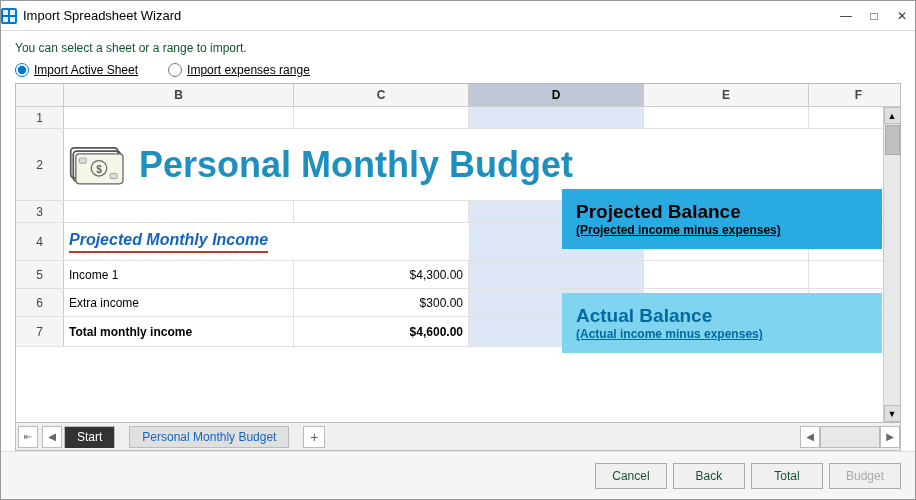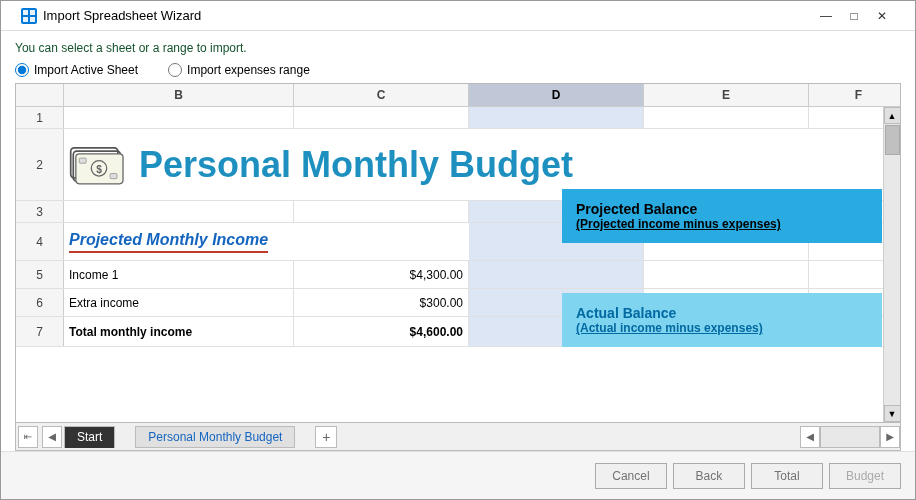--- a/index.html
+++ b/index.html
@@ -17,21 +17,21 @@
       background: #fff;
       border: 1px solid #999;
       display: flex;
       flex-direction: column;
     }
     .title-bar {
       background: #fff;
       height: 30px;
       display: flex;
       align-items: center;
-      padding: 0 20px;
+      padding: 0 0;
       border-bottom: 1px solid #ddd;
       flex-shrink: 0;
     }
     .title-bar-icon {
       width: 16px;
       height: 16px;
       margin-right: 6px;
       flex-shrink: 0;
     }
     .title-bar-text {
@@ -66,20 +66,21 @@
     .instruction-text {
       font-size: 12px;
       color: #14532d;
       margin-bottom: 8px;
     }
     .radio-group {
       display: flex;
       align-items: center;
       gap: 30px;
       margin-bottom: 6px;
+      text-decoration: underline;
     }
     .radio-option {
       display: flex;
       align-items: center;
       gap: 5px;
       font-size: 12px;
       cursor: pointer;
     }
     .radio-option input[type="radio"] {
       accent-color: #0078d7;
@@ -211,21 +212,21 @@
     .info-box-actual {
       position: absolute;
       right: 18px;
       top: 186px;
       width: 320px;
       background: #7fd4f0;
       padding: 12px 14px;
       color: #0369a1;
     }
     .info-box-title {
-      font-size: 14px;
+      font-size: 19px;
       font-weight: bold;
     }
     .info-box-subtitle {
       font-size: 12px;
       font-weight: bold;
       text-decoration: underline;
     }
 
     
     .scrollbar-v {
@@ -287,21 +288,21 @@
       margin: 0 2px;
     }
     .sheet-tab {
       height: 22px;
       padding: 0 12px;
       display: flex;
       align-items: center;
       font-size: 12px;
       cursor: pointer;
       border: 1px solid #bbb;
-      margin-right: 20px;
+      margin-right: 14px;
     }
     .sheet-tab.active {
       background: #333;
       color: #fff;
       border-bottom: none;
     }
     .sheet-tab.inactive {
       background: #e0e0e0;
       color: #1565c0;
       border-bottom: 1px solid #bbb;
@@ -354,21 +355,21 @@
       flex-shrink: 0;
     }
     .footer-btn {
       min-width: 72px;
       height: 26px;
       padding: 0 16px;
       border: 1px solid #aaa;
       background: #f0f0f0;
       cursor: pointer;
       font-size: 12px;
-      color: #737373;
+      color: #14532d;
       display: flex;
       align-items: center;
       justify-content: center;
     }
     .footer-btn.primary {
       background: #f0f0f0;
     }
     .footer-btn:disabled {
       color: #aaa;
       cursor: default;

